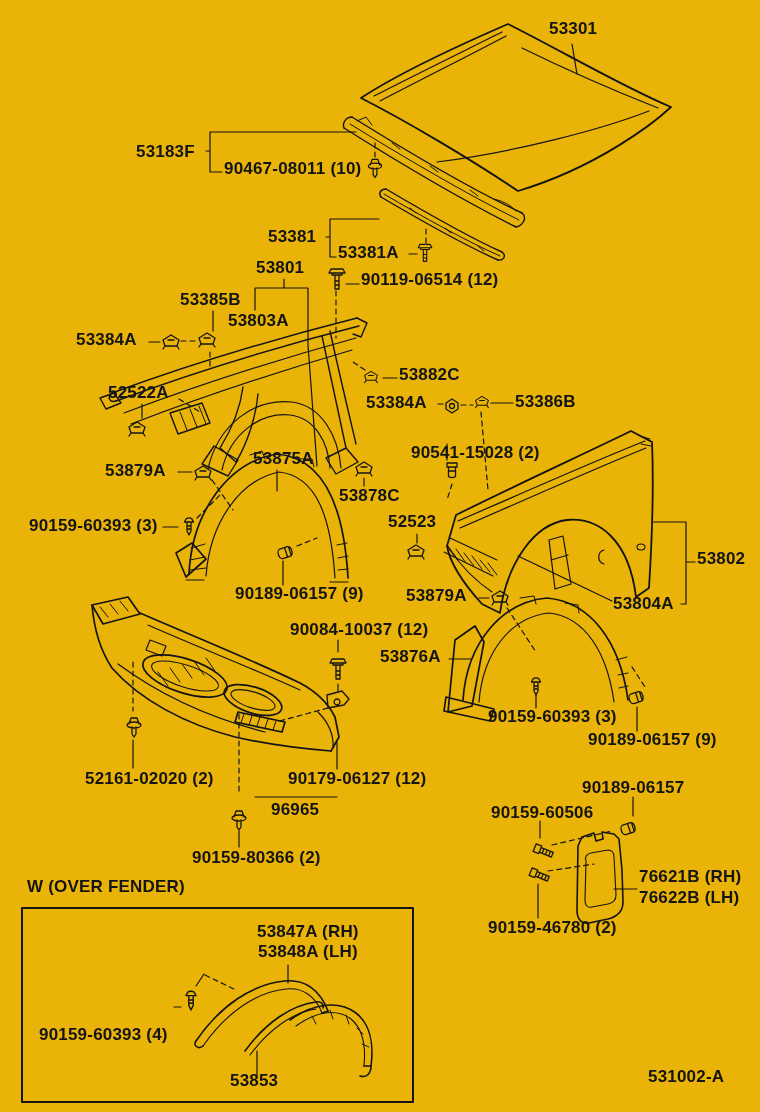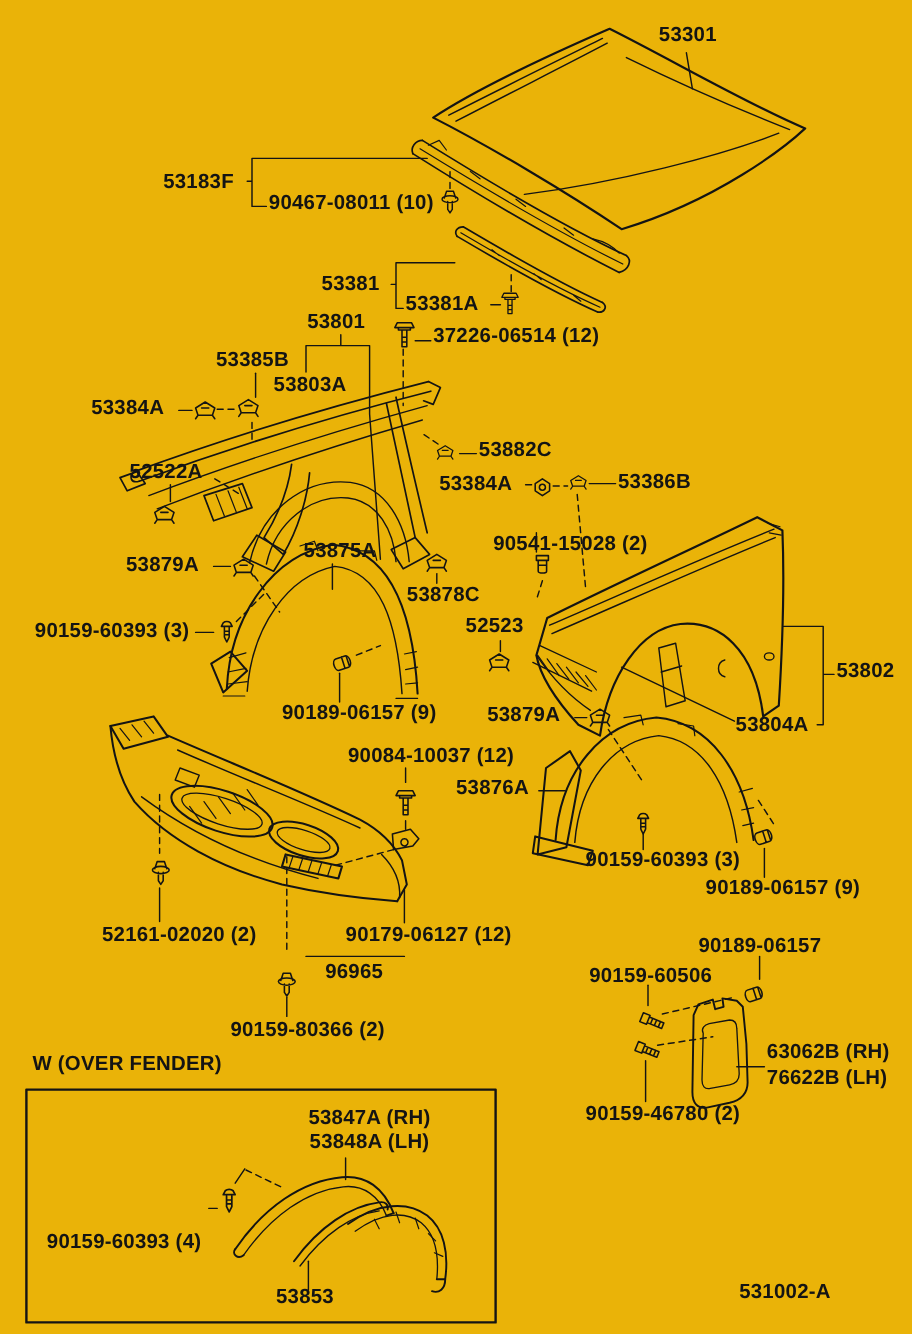--- a/index.html
+++ b/index.html
@@ -249,21 +249,21 @@
     <use href="#ic-rivet" transform="translate(239,818)"></use>
     <use href="#ic-smallscrew" transform="translate(191,1000) scale(1.1)"></use>
   </g>
 </svg>
 
 <div class="lbl" style="left:549px;top:20px">53301</div>
 <div class="lbl" style="left:136px;top:143px">53183F</div>
 <div class="lbl" style="left:224px;top:160px">90467-08011 (10)</div>
 <div class="lbl" style="left:268px;top:228px">53381</div>
 <div class="lbl" style="left:338px;top:244px">53381A</div>
-<div class="lbl" style="left:361px;top:271px">37226-06514 (12)</div>
+<div class="lbl" style="left:361px;top:271px">90119-06514 (12)</div>
 <div class="lbl" style="left:256px;top:259px">53801</div>
 <div class="lbl" style="left:180px;top:291px">53385B</div>
 <div class="lbl" style="left:228px;top:312px">53803A</div>
 <div class="lbl" style="left:76px;top:331px">53384A</div>
 <div class="lbl" style="left:108px;top:384px">52522A</div>
 <div class="lbl" style="left:399px;top:366px">53882C</div>
 <div class="lbl" style="left:366px;top:394px">53384A</div>
 <div class="lbl" style="left:515px;top:393px">53386B</div>
 <div class="lbl" style="left:411px;top:444px">90541-15028 (2)</div>
 <div class="lbl" style="left:105px;top:462px">53879A</div>
@@ -278,23 +278,23 @@
 <div class="lbl" style="left:290px;top:621px">90084-10037 (12)</div>
 <div class="lbl" style="left:380px;top:648px">53876A</div>
 <div class="lbl" style="left:488px;top:708px">90159-60393 (3)</div>
 <div class="lbl" style="left:588px;top:731px">90189-06157 (9)</div>
 <div class="lbl" style="left:85px;top:770px">52161-02020 (2)</div>
 <div class="lbl" style="left:288px;top:770px">90179-06127 (12)</div>
 <div class="lbl" style="left:271px;top:801px">96965</div>
 <div class="lbl" style="left:192px;top:849px">90159-80366 (2)</div>
 <div class="lbl" style="left:582px;top:779px">90189-06157</div>
 <div class="lbl" style="left:491px;top:804px">90159-60506</div>
-<div class="lbl" style="left:639px;top:868px">63062B (RH)</div>
+<div class="lbl" style="left:639px;top:868px">76621B (RH)</div>
 <div class="lbl" style="left:639px;top:889px">76622B (LH)</div>
 <div class="lbl" style="left:488px;top:919px">90159-46780 (2)</div>
 <div class="lbl" style="left:27px;top:878px">W (OVER FENDER)</div>
 <div class="lbl" style="left:257px;top:923px">53847A (RH)</div>
 <div class="lbl" style="left:258px;top:943px">53848A (LH)</div>
 <div class="lbl" style="left:39px;top:1026px">90159-60393 (4)</div>
 <div class="lbl" style="left:230px;top:1072px">53853</div>
-<div class="lbl" style="left:616px;top:1068px">531002-A</div>
+<div class="lbl" style="left:648px;top:1068px">531002-A</div>
 
 </div>
 
 </body></html>

